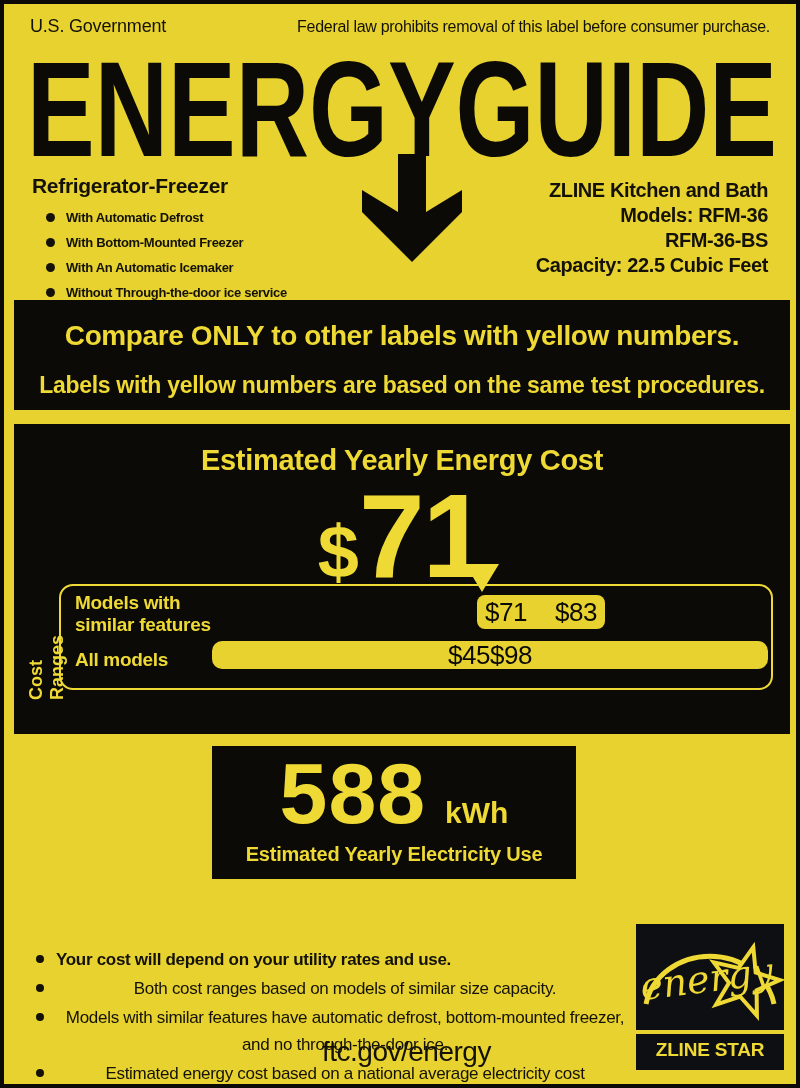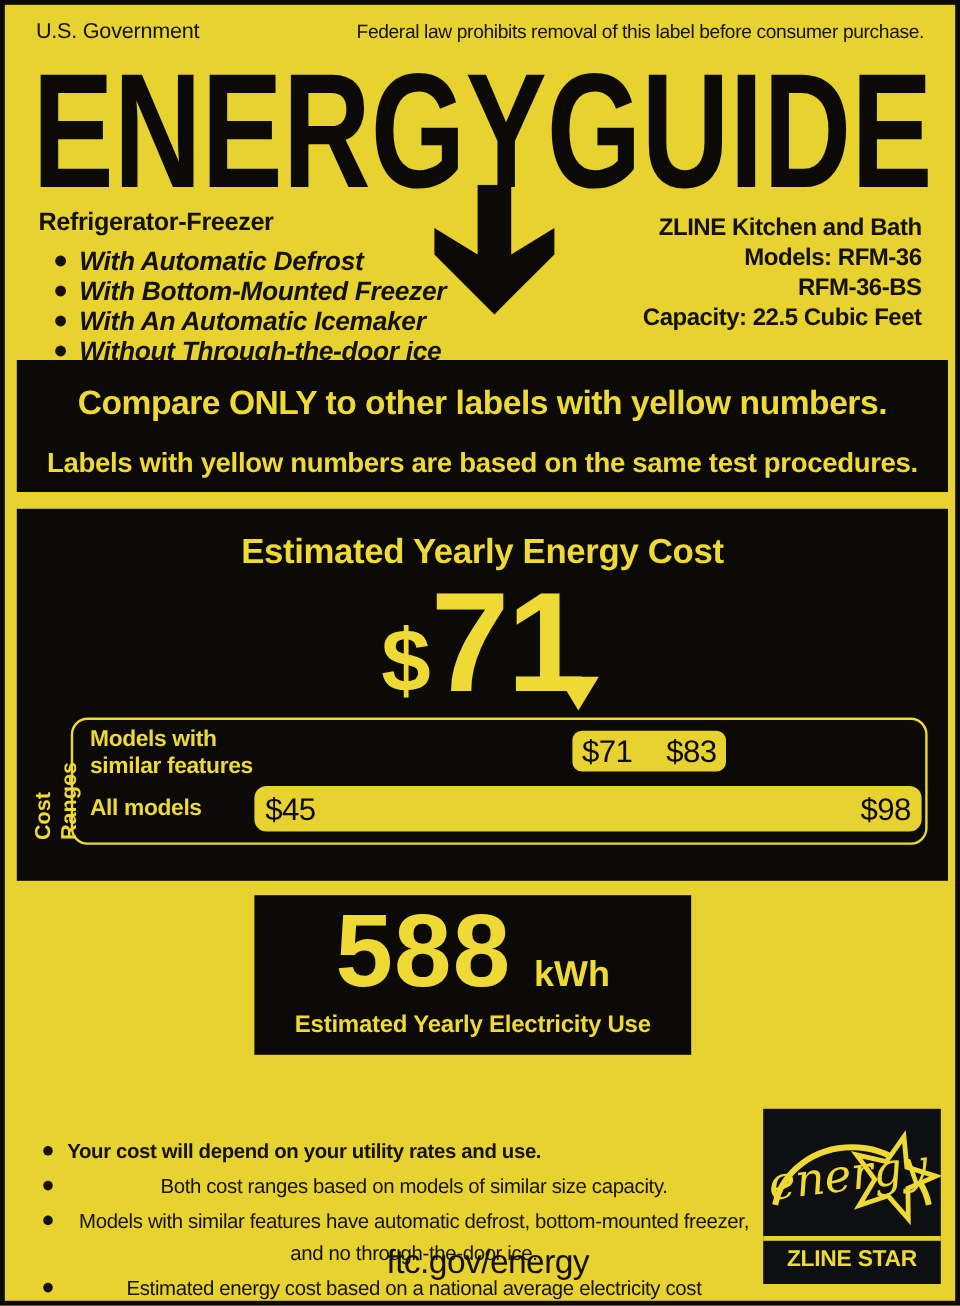--- a/index.html
+++ b/index.html
@@ -13,41 +13,41 @@
   .top-bar { position:absolute; top:12px; left:26px; right:26px; display:flex; justify-content:space-between; align-items:baseline; }
   .gov { font-size:18px; letter-spacing:-0.2px; }
   .federal { font-size:16px; letter-spacing:-0.3px; }
   
   .logo-svg { position:absolute; top:48px; left:20px; }
   .arrow-svg { position:absolute; top:150px; left:353px; }
   
   .product-left { position:absolute; top:170px; left:28px; width:370px; }
   .product-title { font-size:21px; font-weight:bold; letter-spacing:-0.3px; }
   .features { list-style:none; margin:7px 0 0 0; padding:0 0 0 14px; }
-  .features li { position:relative; padding-left:20px; font-size:22px; font-weight:bold; line-height:25px; letter-spacing:-0.3px;font-style:italic; }
+  .features li { position:relative; padding-left:20px; font-size:13px; font-weight:bold; line-height:25px; letter-spacing:-0.3px; }
   .features li::before { content:""; position:absolute; left:0; top:8px; width:9px; height:9px; border-radius:50%; background:#141208; }
   .product-right { position:absolute; top:174px; right:28px; width:330px; text-align:right; font-size:20px; font-weight:bold; line-height:25px; letter-spacing:-0.4px; }
   
   .compare-band { position:absolute; top:296px; left:10px; width:776px; height:110px; background:#0b0a06; color:#efda35; text-align:center; }
   .compare-1 { font-size:28px; font-weight:bold; padding-top:20px; letter-spacing:-0.4px; }
   .compare-2 { font-size:23px; font-weight:bold; margin-top:20px; letter-spacing:-0.3px; }
   
   .main-box { position:absolute; top:420px; left:10px; width:776px; height:310px; background:#0b0a06; color:#efda35; }
   .cost-title { text-align:center; margin-top:20px; font-size:29px; font-weight:bold; letter-spacing:-0.3px; }
   .price { position:absolute; top:44px; left:0; width:100%; text-align:center; }
   .price .cur { font-size:74px; font-weight:bold; }
   .price .val { font-size:118px; font-weight:bold; letter-spacing:-2px; }
   .marker { position:absolute; top:140px; left:451px; width:0; height:0;
             border-left:17px solid transparent; border-right:17px solid transparent; border-top:28px solid #efda35; }
-  .ranges-box { position:absolute; left:45px; top:174px; width:710px; height:102px; border:2px solid #efda35; border-radius:14px; }
+  .ranges-box { position:absolute; left:45px; top:160px; width:710px; height:102px; border:2px solid #efda35; border-radius:14px; }
   .row1-label { position:absolute; left:14px; top:6px; font-size:19px; font-weight:bold; line-height:22px; white-space:pre-line; letter-spacing:-0.3px; }
   .row2-label { position:absolute; left:14px; top:63px; font-size:19px; font-weight:bold; letter-spacing:-0.3px; }
   .bar { background:#e7d22f; color:#0b0a06; display:flex; justify-content:space-between; align-items:center; box-sizing:border-box; font-size:26px; letter-spacing:-0.5px; }
   .bar1 { position:absolute; left:416px; top:9px; width:128px; height:34px; border-radius:8px; padding:0 8px; }
-  .bar2 { position:absolute; left:151px; top:55px; width:556px; height:38px; border-radius:10px; padding:0 9px; }
+  .bar2 { position:absolute; left:151px; top:55px; width:556px; height:28px; border-radius:10px; padding:0 9px;justify-content:center; }
   .vert-label { position:absolute; left:12px; top:174px; height:102px; writing-mode:vertical-rl; transform:rotate(180deg);
                 display:flex; align-items:center; justify-content:center; font-size:18px; font-weight:bold; color:#efda35; }
   
   .kwh-box { position:absolute; top:742px; left:208px; width:364px; height:133px; background:#0b0a06; color:#efda35;
              display:flex; flex-direction:column; align-items:center; }
   .kwh-line { margin-top:2px; line-height:1.05; }
   .kwh-val { font-size:86px; font-weight:bold; letter-spacing:1px; }
   .kwh-unit { font-size:30px; font-weight:bold; margin-left:19px; }
   .kwh-caption { font-size:20px; font-weight:bold; margin-top:5px; letter-spacing:-0.2px; }
   

